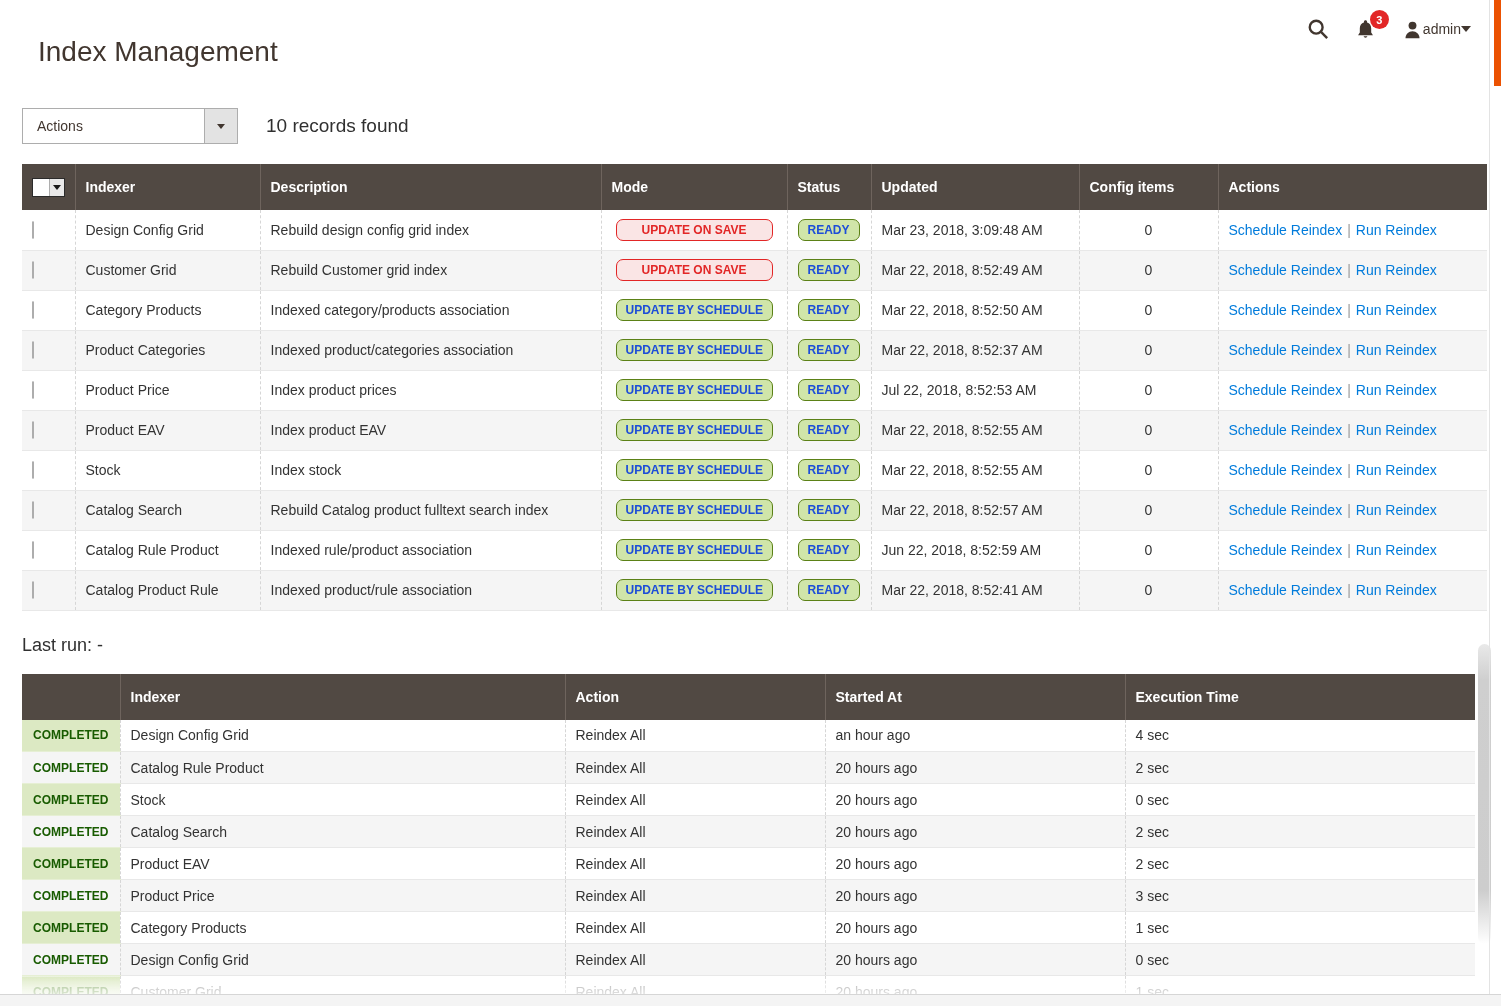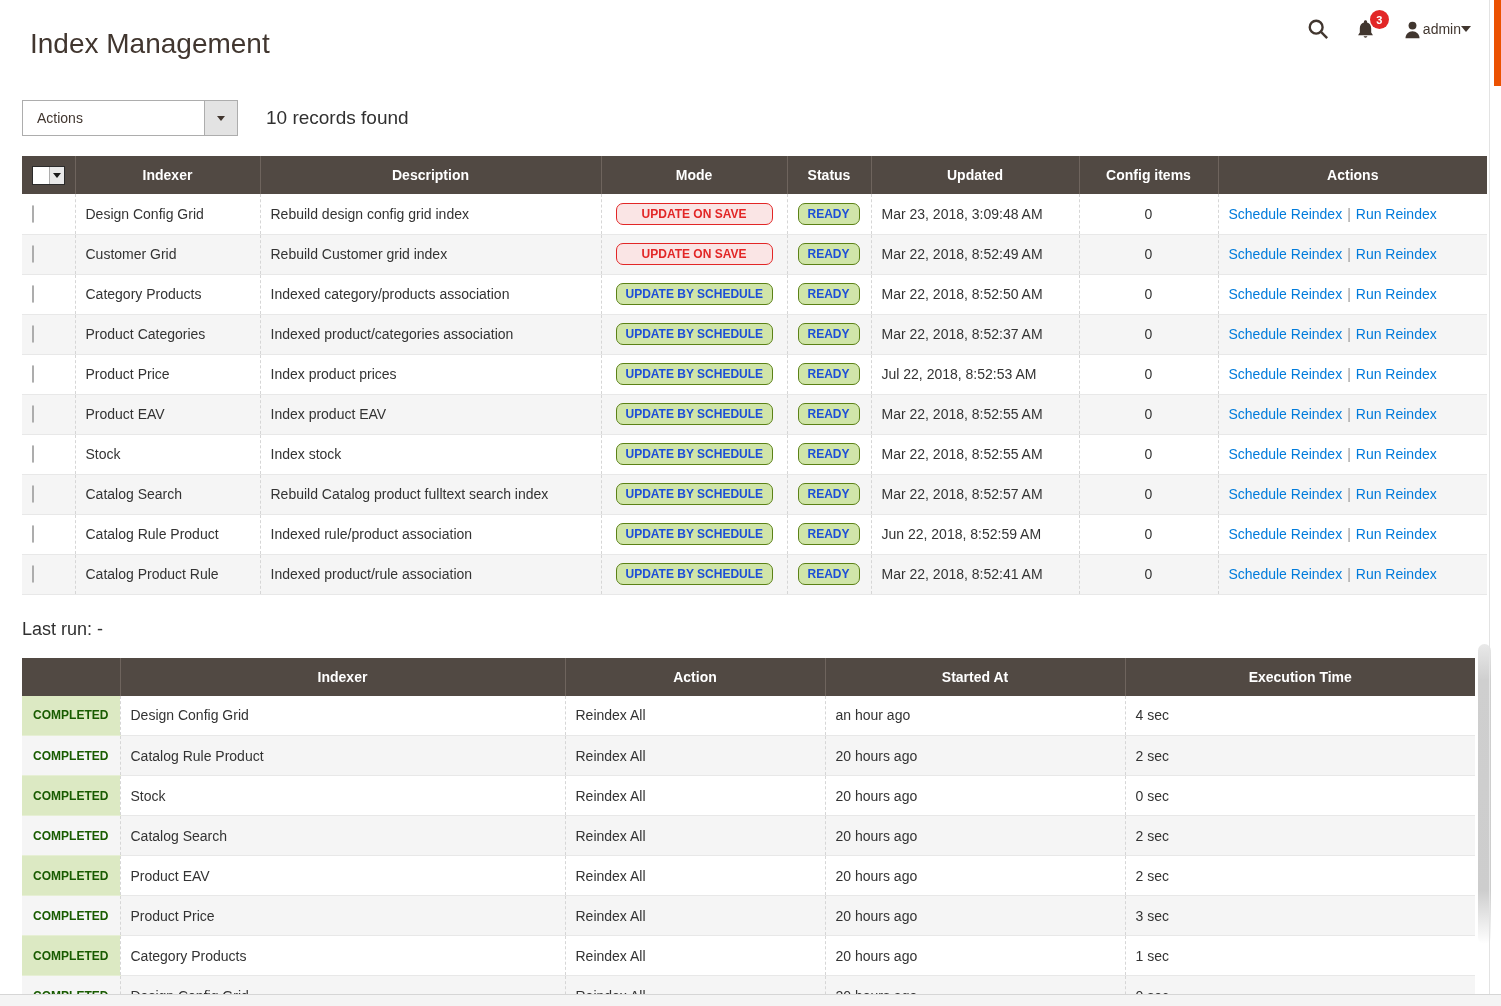--- a/index.html
+++ b/index.html
@@ -2,48 +2,48 @@
 <html><head>
 <meta charset="utf-8">
 <style>
   * { box-sizing: border-box; }
   html,body { margin:0; padding:0; }
   body {
     width:1501px; height:1006px; overflow:hidden; position:relative;
     background:#fff; font-family:"Liberation Sans","DejaVu Sans",sans-serif; color:#333;
   }
   
-  h1.page-title { margin:8px; padding:20px 0 0 22px; font-size:28px; font-weight:400; color:#41362f; }
+  h1.page-title { margin:16px; padding:20px 0 0 22px; font-size:28px; font-weight:400; color:#41362f; }
   .header-icons { position:absolute; top:18px; right:30px; display:flex; align-items:center; gap:26px; }
   .icon-btn { background:none; border:none; padding:0; cursor:pointer; display:flex; align-items:center; }
   .bell-wrap { position:relative; }
   .notif-badge { position:absolute; top:-8px; right:-13px; min-width:19px; height:19px; border-radius:50%;
     background:#e22626; color:#fff; font-size:11px; font-weight:700; display:flex; align-items:center; justify-content:center; }
   .admin-wrap { display:flex; align-items:center; cursor:pointer; }
   .admin-name { font-size:14px; color:#41362f; }
   .caret-down { width:0; height:0; border-left:5px solid transparent; border-right:5px solid transparent; border-top:6px solid #41362f; }
   
   .toolbar { display:flex; align-items:center; margin:40px 0 0 22px; }
   .actions-select { width:216px; height:36px; border:1px solid #adadad; background:#fff; display:flex; align-items:stretch; cursor:pointer; }
   .actions-select .sel-label { flex:1; display:flex; align-items:center; padding-left:14px; font-size:14px; color:#41362f; }
   .actions-select .sel-btn { width:33px; background:#e3e3e3; border-left:1px solid #adadad; display:flex; align-items:center; justify-content:center; }
   .sel-caret { width:0; height:0; border-left:4px solid transparent; border-right:4px solid transparent; border-top:5px solid #41362f; }
   .records-found { margin-left:28px; font-size:19px; color:#303030; }
   
   table { border-collapse:collapse; table-layout:fixed; }
   .t1 { width:1465px; margin:20px 0 0 22px; }
   .t2 { width:1453px; margin:18px 0 0 22px; }
-  thead th { background:#514943; color:#fff; font-size:14px; font-weight:600; text-align:center;
-    height:38px; padding:0 10px; border-left:1px solid #6e645d; }
+  thead th { background:#514943; color:#fff; font-size:14px; font-weight:600; text-align:left;
+    height:46px; padding:0 10px; border-left:1px solid #6e645d; }
   thead th:first-child { border-left:none; }
   tbody td { font-size:14px; color:#333; padding:0 10px; border-left:1px dashed #d6d6d6;
     border-bottom:1px solid #e8e8e8; background:#fff; vertical-align:middle; }
   tbody td:first-child { border-left:none; }
   .t1 tbody td { height:40px; }
-  .t2 tbody td { height:40px; }
+  .t2 tbody td { height:32px; }
   .t1 tbody tr:nth-child(even) td, .t2 tbody tr:nth-child(even) td { background:#f5f5f5; }
   .cell-center { text-align:center; }
   
   .badge { display:inline-block; font-size:12px; font-weight:700; padding:3px 9px; border:1px solid; border-radius:7px; white-space:nowrap; }
   .badge.critical { color:#e22626; border-color:#e22626; background:#fae5e5; }
   .badge.notice { color:#1d4ed8; border-color:#5b8116; background:#d0e5a9; }
   .mode-badge { display:block; margin:0 4px; text-align:center; }
   
   .lnk { color:#007bdb; text-decoration:none; cursor:pointer; }
   .lnk-sep { color:#9b9b9b; margin:0 5px; }

